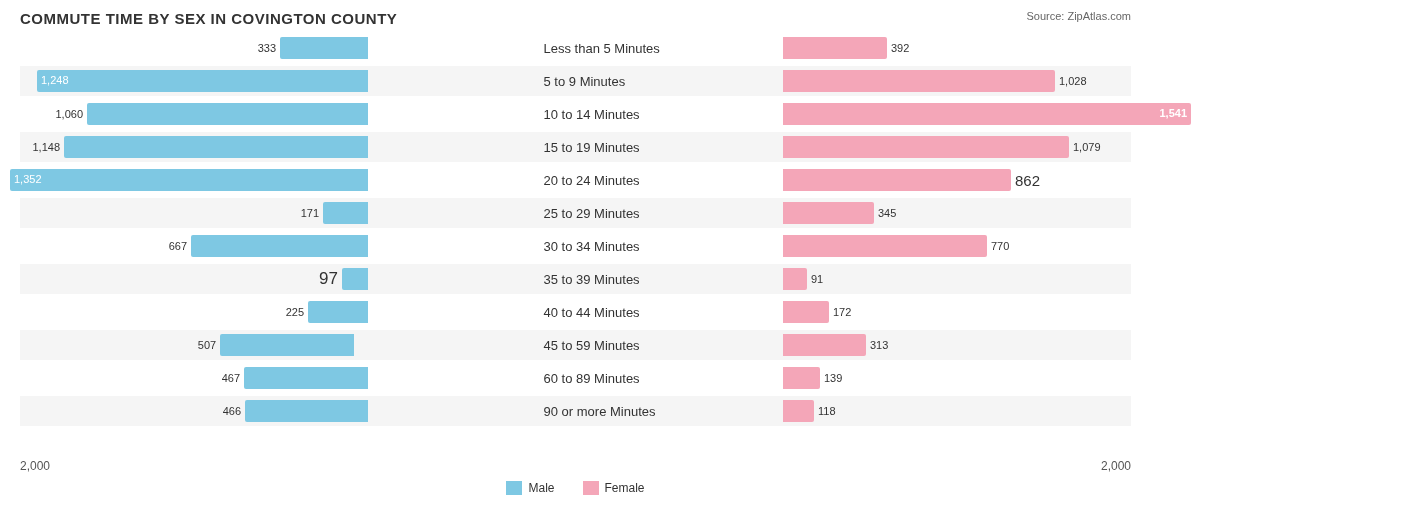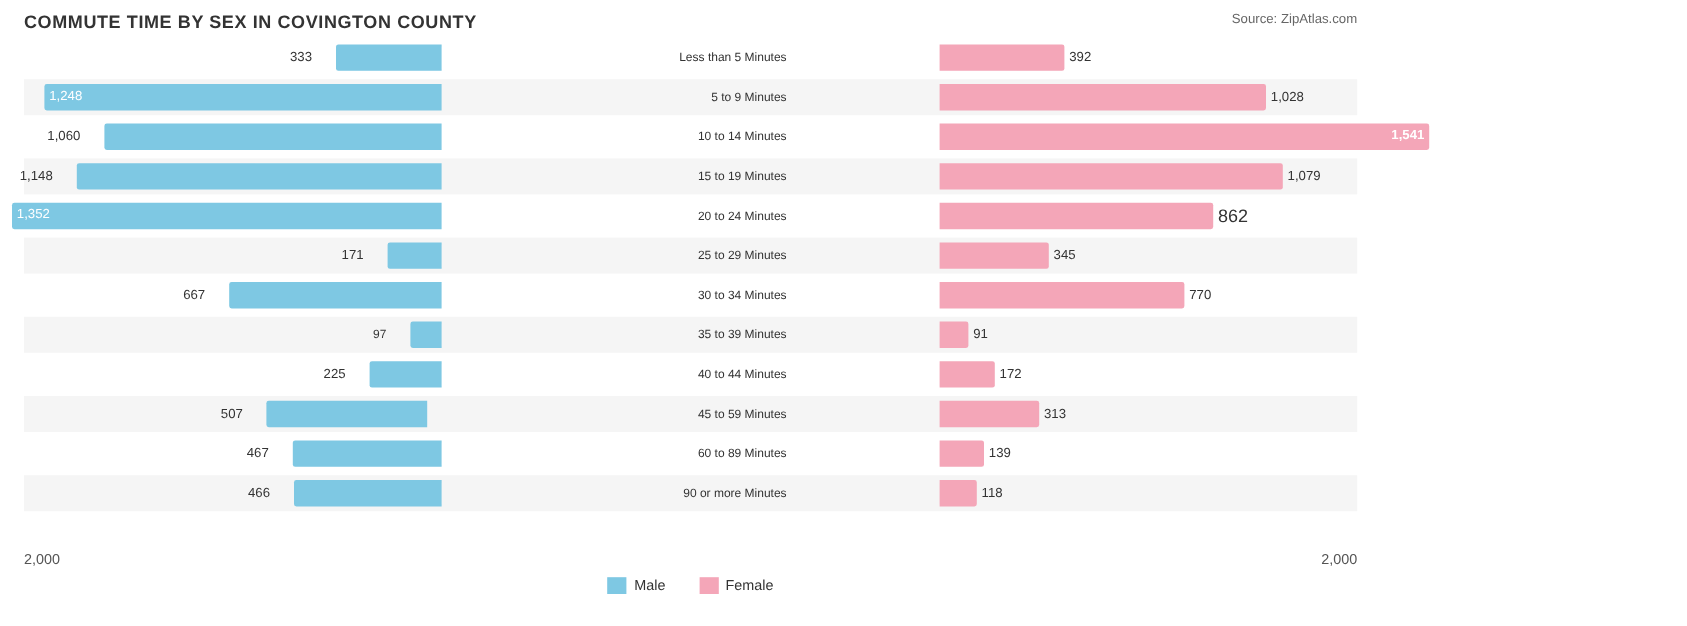--- a/index.html
+++ b/index.html
@@ -43,41 +43,40 @@
       height: 30px;
       margin-bottom: 3px;
       position: relative;
     }
     
     .center-label {
       position: absolute;
       left: 50%;
       transform: translateX(-50%);
       width: 160px;
-      text-align: right;
-      font-size: 10px;
+      text-align: left;
+      font-size: 13px;
       color: #333;
       z-index: 10;
       white-space: nowrap;
       padding-left: 48px;
     }
     
     .left-side {
       position: absolute;
       right: 50%;
       margin-right: 80px;
       display: flex;
       align-items: center;
       justify-content: flex-end;
     }
     .left-bar {
       height: 22px;
       background: #7ec8e3;
       border-radius: 2px 0 0 2px;
-      margin-left: 16px;
     }
     
     .right-side {
       position: absolute;
       left: 50%;
       margin-left: 80px;
       display: flex;
       align-items: center;
     }
     .right-bar {
@@ -219,21 +218,21 @@
         </div>
         <div class="right-side" style="position: absolute; left: 763px; top: 4px; margin-left: 0px; display: flex; align-items: center;">
           <div class="right-bar" style="width: 204px; position: relative;"></div>
           <span style="font-size: 11px; color: rgb(51, 51, 51); margin-left: 4px; white-space: nowrap;">770</span>
         </div>
       </div>
       <div class="bar-row">
         <div class="row-bg" style="background: rgb(245, 245, 245);"></div>
         <div class="center-label">35 to 39 Minutes</div>
         <div class="left-side" style="width: 76px; position: absolute; right: 763px; top: 4px; margin-right: 0px; display: flex; align-items: center; justify-content: flex-end;">
-          <span style="font-size: 10px; color: rgb(51, 51, 51); margin-right: 4px; white-space: nowrap;">97</span>
+          <span style="font-size: 17px; color: rgb(51, 51, 51); margin-right: 4px; white-space: nowrap;">97</span>
           <div class="left-bar" style="width: 26px; position: relative;"></div>
         </div>
         <div class="right-side" style="position: absolute; left: 763px; top: 4px; margin-left: 0px; display: flex; align-items: center;">
           <div class="right-bar" style="width: 24px; position: relative;"></div>
           <span style="font-size: 11px; color: rgb(51, 51, 51); margin-left: 4px; white-space: nowrap;">91</span>
         </div>
       </div>
       <div class="bar-row">
         <div class="row-bg"></div>
         <div class="center-label">40 to 44 Minutes</div>
@@ -242,21 +241,21 @@
           <div class="left-bar" style="width: 60px; position: relative;"></div>
         </div>
         <div class="right-side" style="position: absolute; left: 763px; top: 4px; margin-left: 0px; display: flex; align-items: center;">
           <div class="right-bar" style="width: 46px; position: relative;"></div>
           <span style="font-size: 11px; color: rgb(51, 51, 51); margin-left: 4px; white-space: nowrap;">172</span>
         </div>
       </div>
       <div class="bar-row">
         <div class="row-bg" style="background: rgb(245, 245, 245);"></div>
         <div class="center-label">45 to 59 Minutes</div>
-        <div class="left-side" style="width: 184px; position: absolute; right: 763px; top: 4px; margin-right: 0px; display: flex; align-items: center; justify-content: flex-start;">
+        <div class="left-side" style="width: 184px; position: absolute; right: 763px; top: 4px; margin-right: 0px; display: flex; align-items: center; justify-content: center;">
           <span style="font-size: 11px; color: rgb(51, 51, 51); margin-right: 4px; white-space: nowrap;">507</span>
           <div class="left-bar" style="width: 134px; position: relative;"></div>
         </div>
         <div class="right-side" style="position: absolute; left: 763px; top: 4px; margin-left: 0px; display: flex; align-items: center;">
           <div class="right-bar" style="width: 83px; position: relative;"></div>
           <span style="font-size: 11px; color: rgb(51, 51, 51); margin-left: 4px; white-space: nowrap;">313</span>
         </div>
       </div>
       <div class="bar-row">
         <div class="row-bg"></div>

